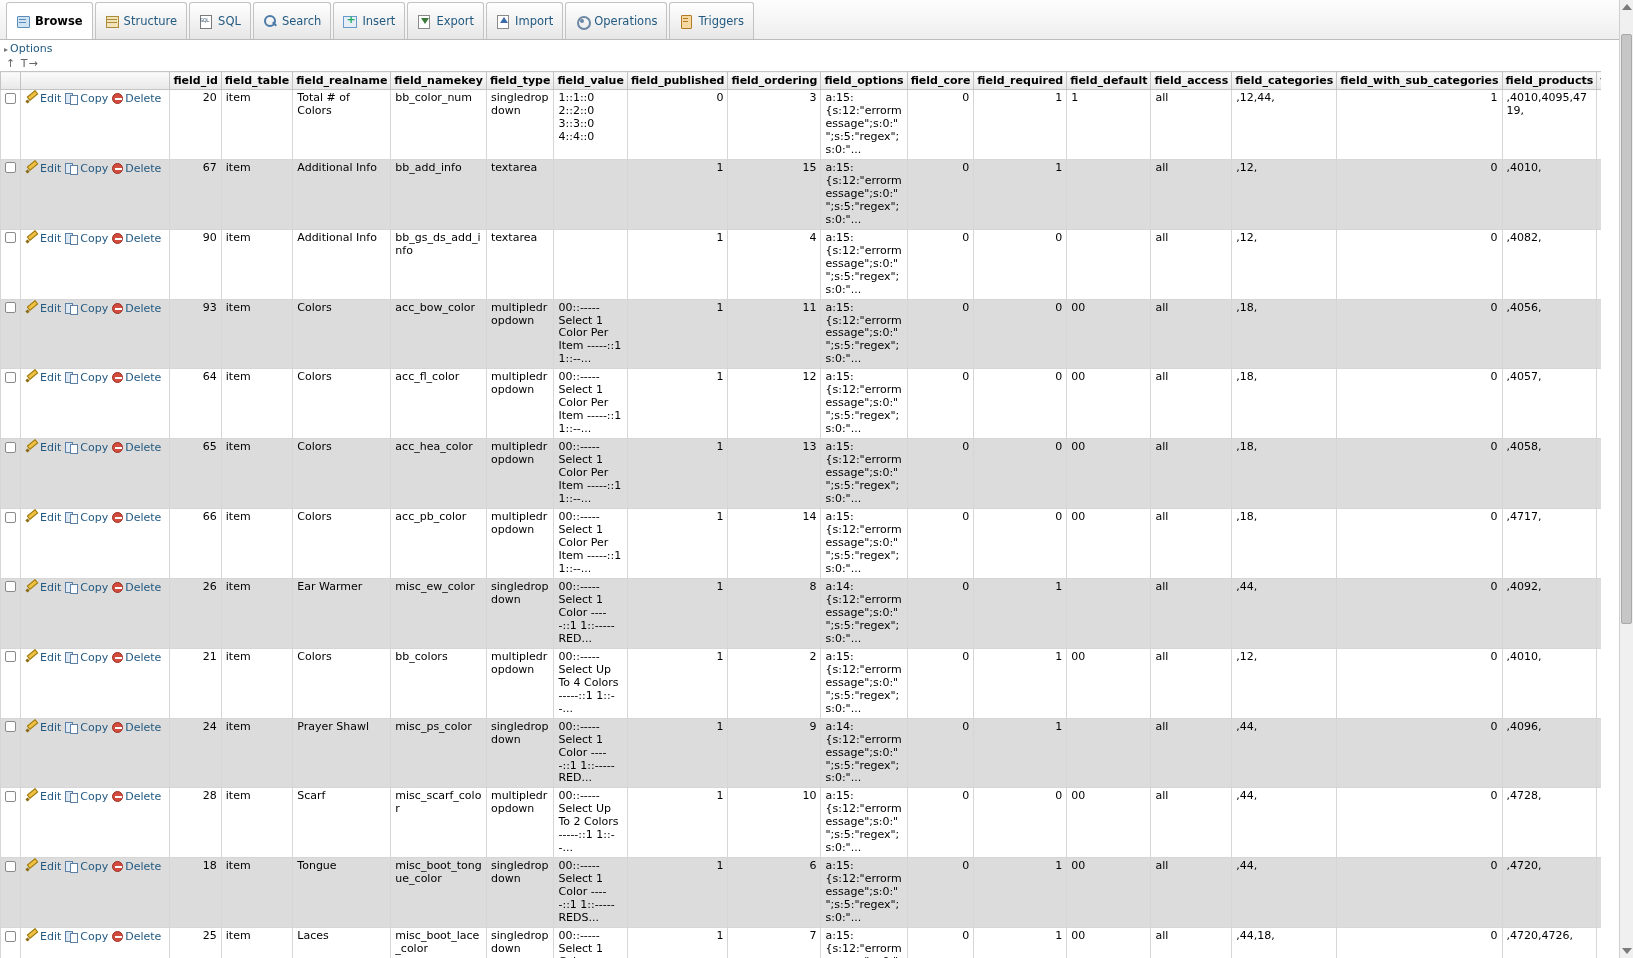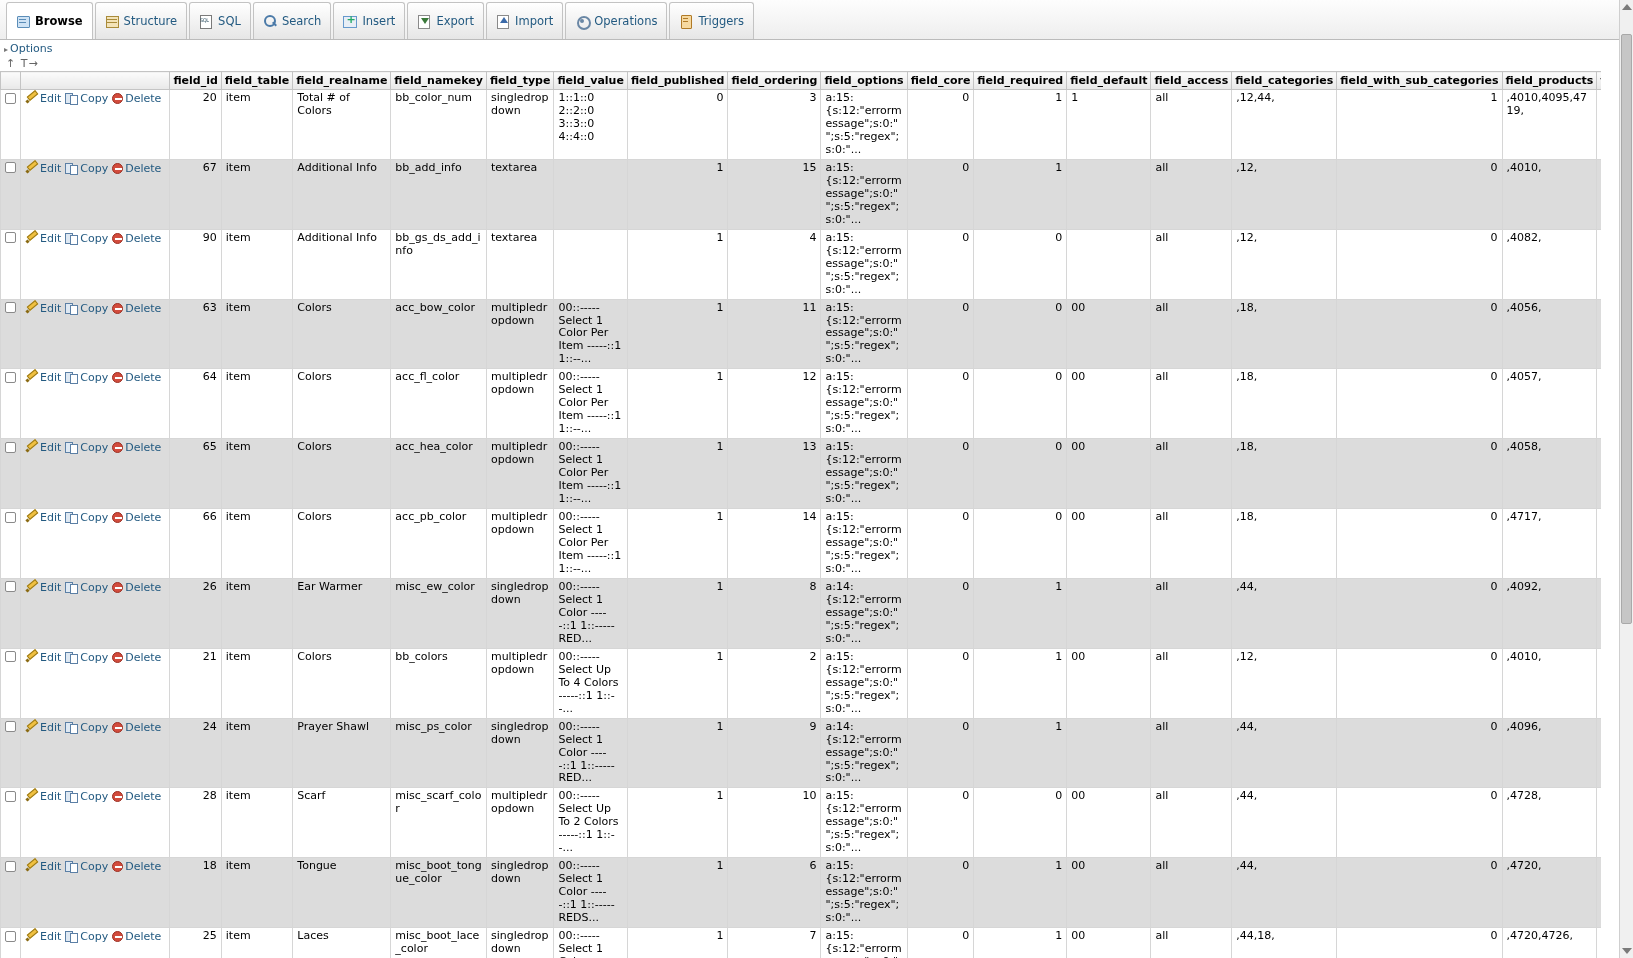--- a/index.html
+++ b/index.html
@@ -395,21 +395,21 @@
           <td></td>
           <td>all</td>
           <td>,12,</td>
           <td class="num">0</td>
           <td>,4082,</td>
           <td></td>
         </tr>
         <tr class="even">
           <td><span class="cb"></span></td>
           <td class="actions"><a class="act"><span class="mini mi-edit"></span><span class="lbl">Edit</span></a><a class="act"><span class="mini mi-copy"></span><span class="lbl">Copy</span></a><a class="act"><span class="mini mi-del"></span><span class="lbl">Delete</span></a></td>
-          <td class="num">63</td>
+          <td class="num">93</td>
           <td>item</td>
           <td>Colors</td>
           <td>acc_bow_color</td>
           <td>multipledropdown</td>
           <td>00::----- Select 1 Color Per Item  -----::1
 1::--...</td>
           <td class="num">1</td>
           <td class="num">11</td>
           <td>a:15:{s:12:"errormessage";s:0:"";s:5:"regex";s:0:"...</td>
           <td class="num">0</td>

